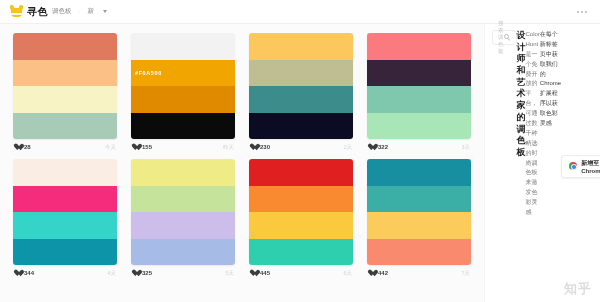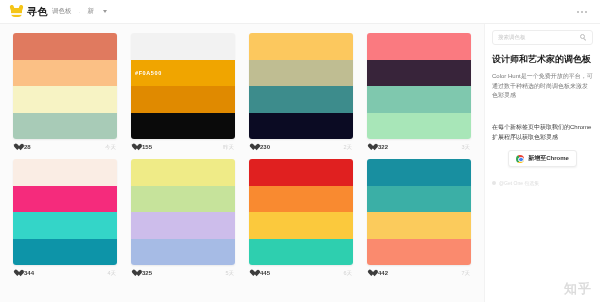--- a/index.html
+++ b/index.html
@@ -99,21 +99,21 @@
   .likes { font-size: 6px; color: #3d3d3d; font-weight: bold; }
   .foot-spacer { flex: 1; }
   .date { font-size: 5.5px; color: #d2d2d2; }
 
   
   .side {
     width: 116px; height: 278px;
     background: #ffffff;
     padding: 6px 7px 0 7px;
     border-left: 1px solid #f2f2f2;
-    display: flex; flex-direction: column;
+    display: flex; 
   }
   .search-box {
     height: 15px; border: 1px solid #ededed; border-radius: 3px;
     display: flex; align-items: center; padding: 0 5px;
     background: #fff; margin-bottom: 9px;
   }
   .search-ph { font-size: 5.5px; color: #c6c6c6; flex: 1; }
   .search-icon { width: 7px; height: 7px; position: relative; flex: 0 0 auto; }
   .search-icon .ring {
     position: absolute; left: 0; top: 0; width: 5px; height: 5px;

